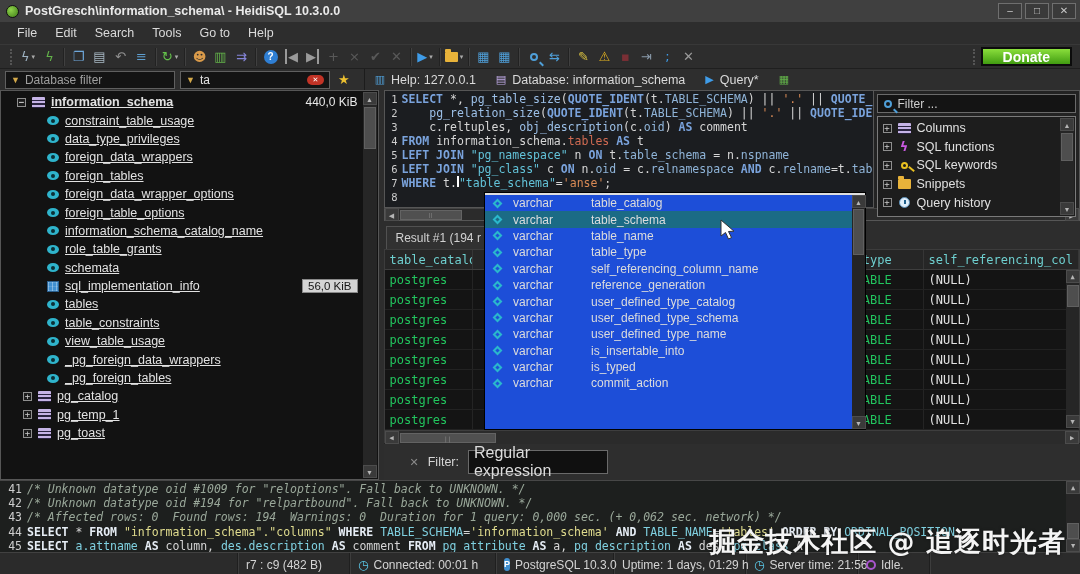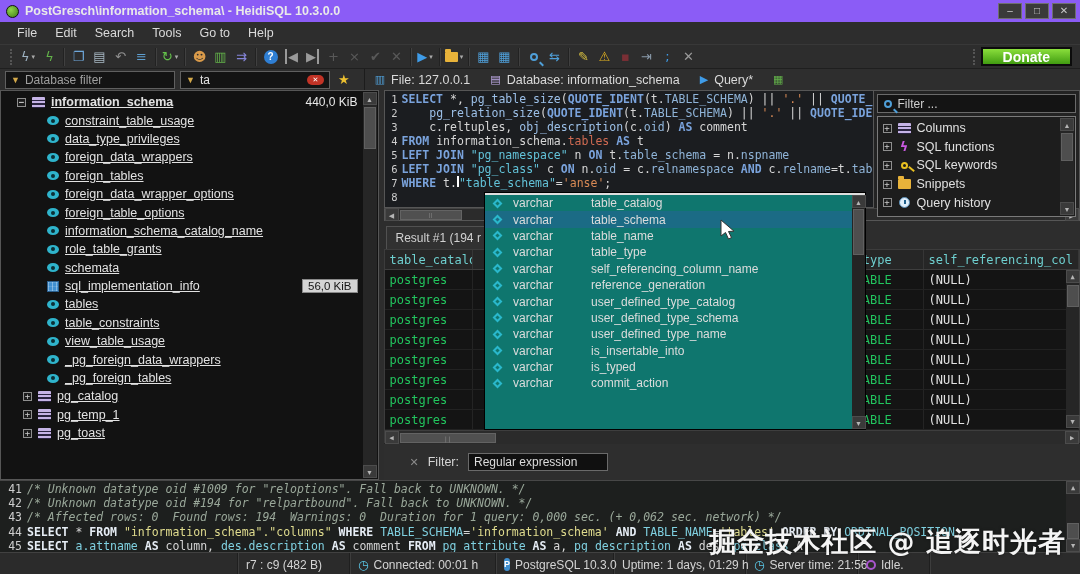--- a/index.html
+++ b/index.html
@@ -1,21 +1,21 @@
 <!DOCTYPE html>
 <html><head>
 <meta charset="utf-8">
 <style>
   * { box-sizing: border-box; margin:0; padding:0; }
   html,body { width:1080px; height:574px; overflow:hidden; background:#2d2d2d;
     font-family:"Liberation Sans", sans-serif; }
   .app { position:relative; width:1080px; height:574px; background:#2d2d2d; }
 
   
-  .titlebar { height:22px; background:#8b5cf6; display:flex; align-items:center; padding-left:6px; gap:6px; }
+  .titlebar { height:22px; background:#404040; display:flex; align-items:center; padding-left:6px; gap:6px; }
   .appicon { width:13px; height:13px; border-radius:50%; background:radial-gradient(circle at 35% 35%, #8fd34a, #3f7d18); border:1px solid #111; flex:none; }
   .title { font-size:12.5px; font-weight:bold; color:#e9e9e9; }
   .wincontrols { margin-left:auto; display:flex; margin-right:4px; }
   .winbtn { width:24px; height:16px; border:1px solid #6f6f6f; background:#3a3a3a; color:#c9c9c9;
     font-size:10px; line-height:14px; text-align:center; margin-left:3px; }
 
   
   .menubar { height:22px; display:flex; align-items:center; padding-left:8px; }
   .mitem { padding:2px 9px; font-size:12.5px; color:#dadada; }
 
@@ -116,21 +116,21 @@
   .gcs { flex:1; }
   .grow { display:flex; height:20px; border-bottom:1px solid #222; flex:none; }
   .grow > div { padding:3px 5px; border-right:1px solid #242424; white-space:nowrap; overflow:hidden; }
   .v-green { color:#22c55e; }
   .v-null { color:#e2e2e2; }
   .gvscroll { position:absolute; right:0; top:20px; bottom:14px; width:13px; background:#262626; display:flex; flex-direction:column; align-items:center; }
   .ghscroll { height:14px; background:#2b2b2b; border-top:1px solid #3e3e3e; display:flex; align-items:center; margin-top:auto; flex:none; }
 
   .filterbar { flex:1; display:flex; align-items:center; background:#2e2e2e; gap:9px; padding-left:26px; font-size:12.5px; color:#d6d6d6; border-top:1px solid #232323; }
   .fx { color:#8a8a8a; font-size:11px; }
-  .filterinput { background:#101010; border:1px solid #6a6a6a; color:#dcdcdc; height:18px; width:140px; font-size:12px; padding:0 5px; display:flex; align-items:center; }
+  .filterinput { background:#101010; border:1px solid #6a6a6a; color:#dcdcdc; height:24px; width:140px; font-size:16px; padding:0 5px; display:flex; align-items:center; }
 
   
   .log { height:72px; background:#1d1f1e; border-top:1px solid #474747; position:relative; overflow:hidden;
     font-family:"DejaVu Sans Mono", monospace; font-size:11.5px; line-height:14.2px; padding-top:1px; }
   .lline { display:flex; white-space:pre; }
   .lgut { width:27px; text-align:right; color:#cdcdcd; padding-right:5px; flex:none; }
   .tk-cm { color:#9aa89a; font-style:italic; }
   .tk-lkw { color:#e6edf5; font-weight:bold; }
   .tk-lid { color:#7fd0e0; }
   .tk-lstr { color:#e0dc8e; }
@@ -138,21 +138,21 @@
   .logscroll { position:absolute; right:0; top:0; bottom:0; width:14px; background:#262626; display:flex; flex-direction:column; align-items:center; }
 
   
   .statusbar { height:24px; background:#2b2b2b; border-top:1px solid #414141; display:flex; align-items:center; font-size:12px; color:#d4d4d4; }
   .scell { height:100%; display:flex; align-items:center; padding:0 8px; border-right:1px solid #1f1f1f; box-shadow:1px 0 0 #3d3d3d; gap:5px; white-space:nowrap; }
   .si-clock { color:#5bc8e8; font-size:12px; font-family:"DejaVu Sans",sans-serif; }
   .si-pg { background:#3f8fd0; color:#fff; border-radius:3px; width:13px; height:13px; font-size:9px; font-weight:bold; text-align:center; line-height:13px; }
   .si-idle { width:10px; height:10px; border:2px solid #a855cc; border-radius:50%; }
 
   
-  .dropdown { position:absolute; left:485px; top:193px; width:380px; height:236px; background:#0f766e;
+  .dropdown { position:absolute; left:485px; top:193px; width:380px; height:236px; background:#1d4ed8;
     border-top:2px solid #dedede; outline:1px solid #000; z-index:50; font-size:12px; color:#dcdcdc; }
   .ddrow { height:16.4px; display:flex; align-items:center; padding-left:9px; gap:0; }
   .ddrow.sel { background:#1b6b85; }
   .diamond { width:7px; height:7px; border:2px solid #2ab8cc; transform:rotate(45deg); flex:none; }
   .ddtype { width:78px; margin-left:12px; }
   .ddscroll { position:absolute; right:0; top:0; bottom:0; width:13px; background:#242424; display:flex; flex-direction:column; align-items:center; }
   .ddthumb { width:11px; height:46px; background:#4e4e4e; border:1px solid #606060; margin-top:1px; }
   .mousecursor { position:absolute; left:720px; top:219px; z-index:60; }
   .watermark { position:absolute; right:14px; top:524px; z-index:70; font-size:27px; font-weight:bold; color:#f4f4f4;
     letter-spacing:1px; font-family:"DejaVu Sans", sans-serif; text-shadow:0 0 3px #0008; }
@@ -294,21 +294,21 @@
     </div>
     <div class="finput tblfilter">
       <span class="funnel">▼</span>
       <span class="val">ta</span>
       <span class="clearpill">✕</span>
     </div>
     <span class="star">★</span>
     <div class="tabs" id="tabs">
         <div class="tab">
           <div class="tabicon" style="color: rgb(79, 159, 216);">▥</div>
-          <div>File: 127.0.0.1</div>
+          <div>Help: 127.0.0.1</div>
         </div>
         <div class="tab">
           <div class="tabicon" style="color: rgb(192, 170, 232);">▤</div>
           <div>Database: information_schema</div>
         </div>
         <div class="tab">
           <div class="tabicon" style="color: rgb(63, 156, 232);">▶</div>
           <div>Query*</div>
         </div>
         <div class="tab">

